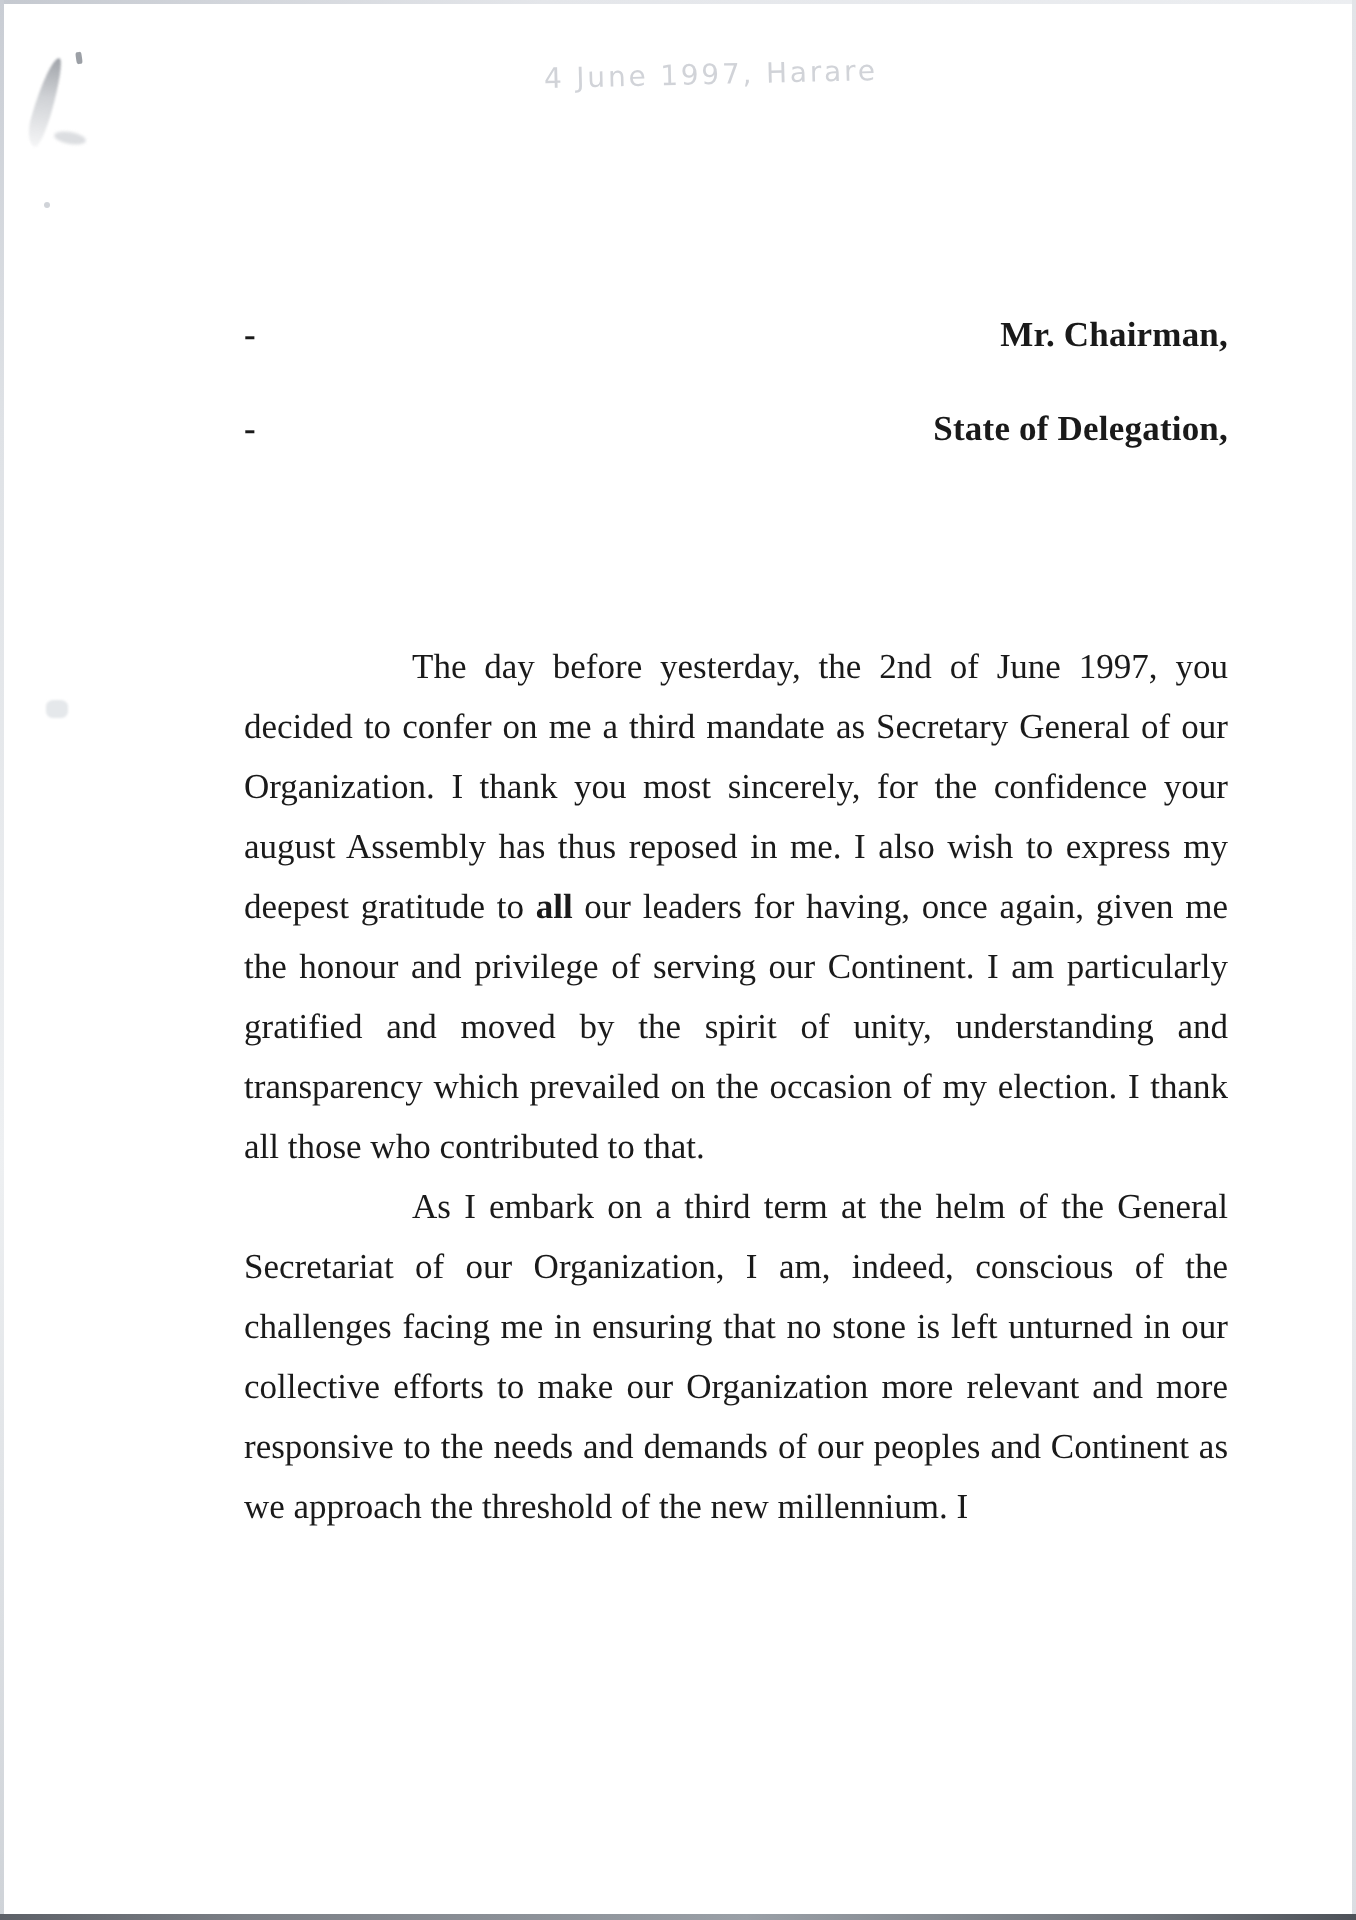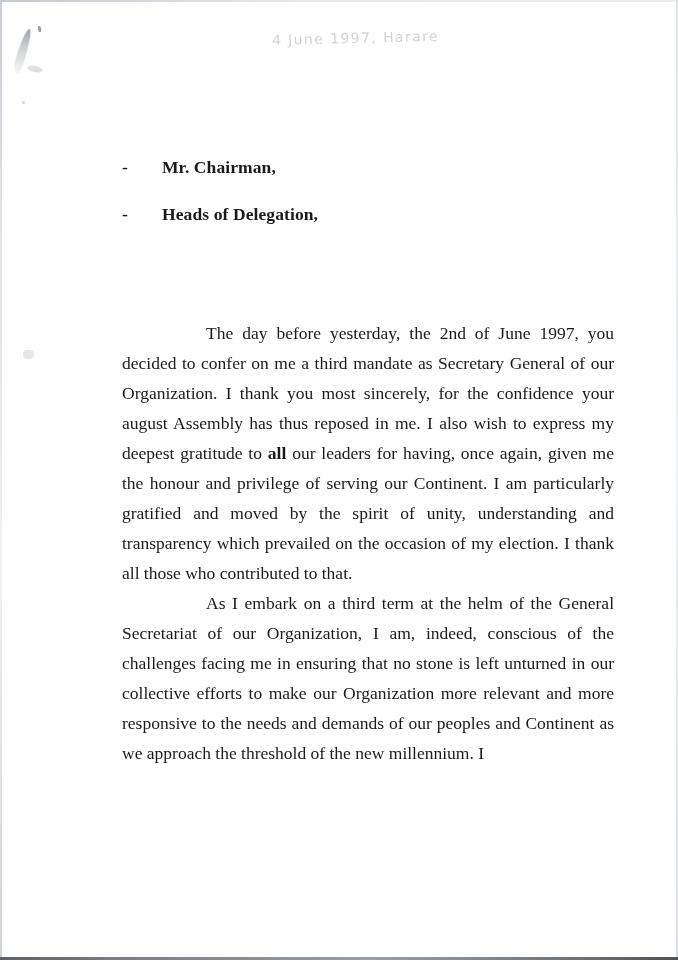--- a/index.html
+++ b/index.html
@@ -132,20 +132,21 @@
   .sal-dash {
     width: 40px;
     flex: 0 0 40px;
     font-weight: bold;
   }
   .sal-text {
     flex: 1 1 auto;
   }
   .sal-text .sal-line {
     display: block;
+    text-align: right;
   }
 
   .paragraphs {
     position: absolute;
     top: 318px;
     left: 0;
     width: 492px;
   }
 
   .para {
@@ -187,21 +188,21 @@
       <div class="salutation-row">
         <span class="sal-dash">-</span>
         <span class="sal-text">
           <span class="sal-line">Mr. Chairman,</span>
         </span>
       </div>
 
       <div class="salutation-row">
         <span class="sal-dash">-</span>
         <span class="sal-text">
-          <span class="sal-line">Heads of Delegation,</span>
+          <span class="sal-line">State of Delegation,</span>
         </span>
       </div>
 
     </div>
 
     <div class="paragraphs">
 
       <p class="para">
         <span>The day before yesterday, the 2nd of June 1997, you decided to confer on me a third mandate as Secretary General of our Organization.  I thank you most sincerely, for the confidence your august Assembly has thus reposed in me.  I also wish to express my deepest gratitude to </span><span class="emph">all</span><span> our leaders for having, once again, given me the honour and privilege of serving our Continent. I am particularly gratified and moved by the spirit of unity, understanding and transparency which prevailed on the occasion of my election.  I thank all those who contributed to that.</span>
       </p>

